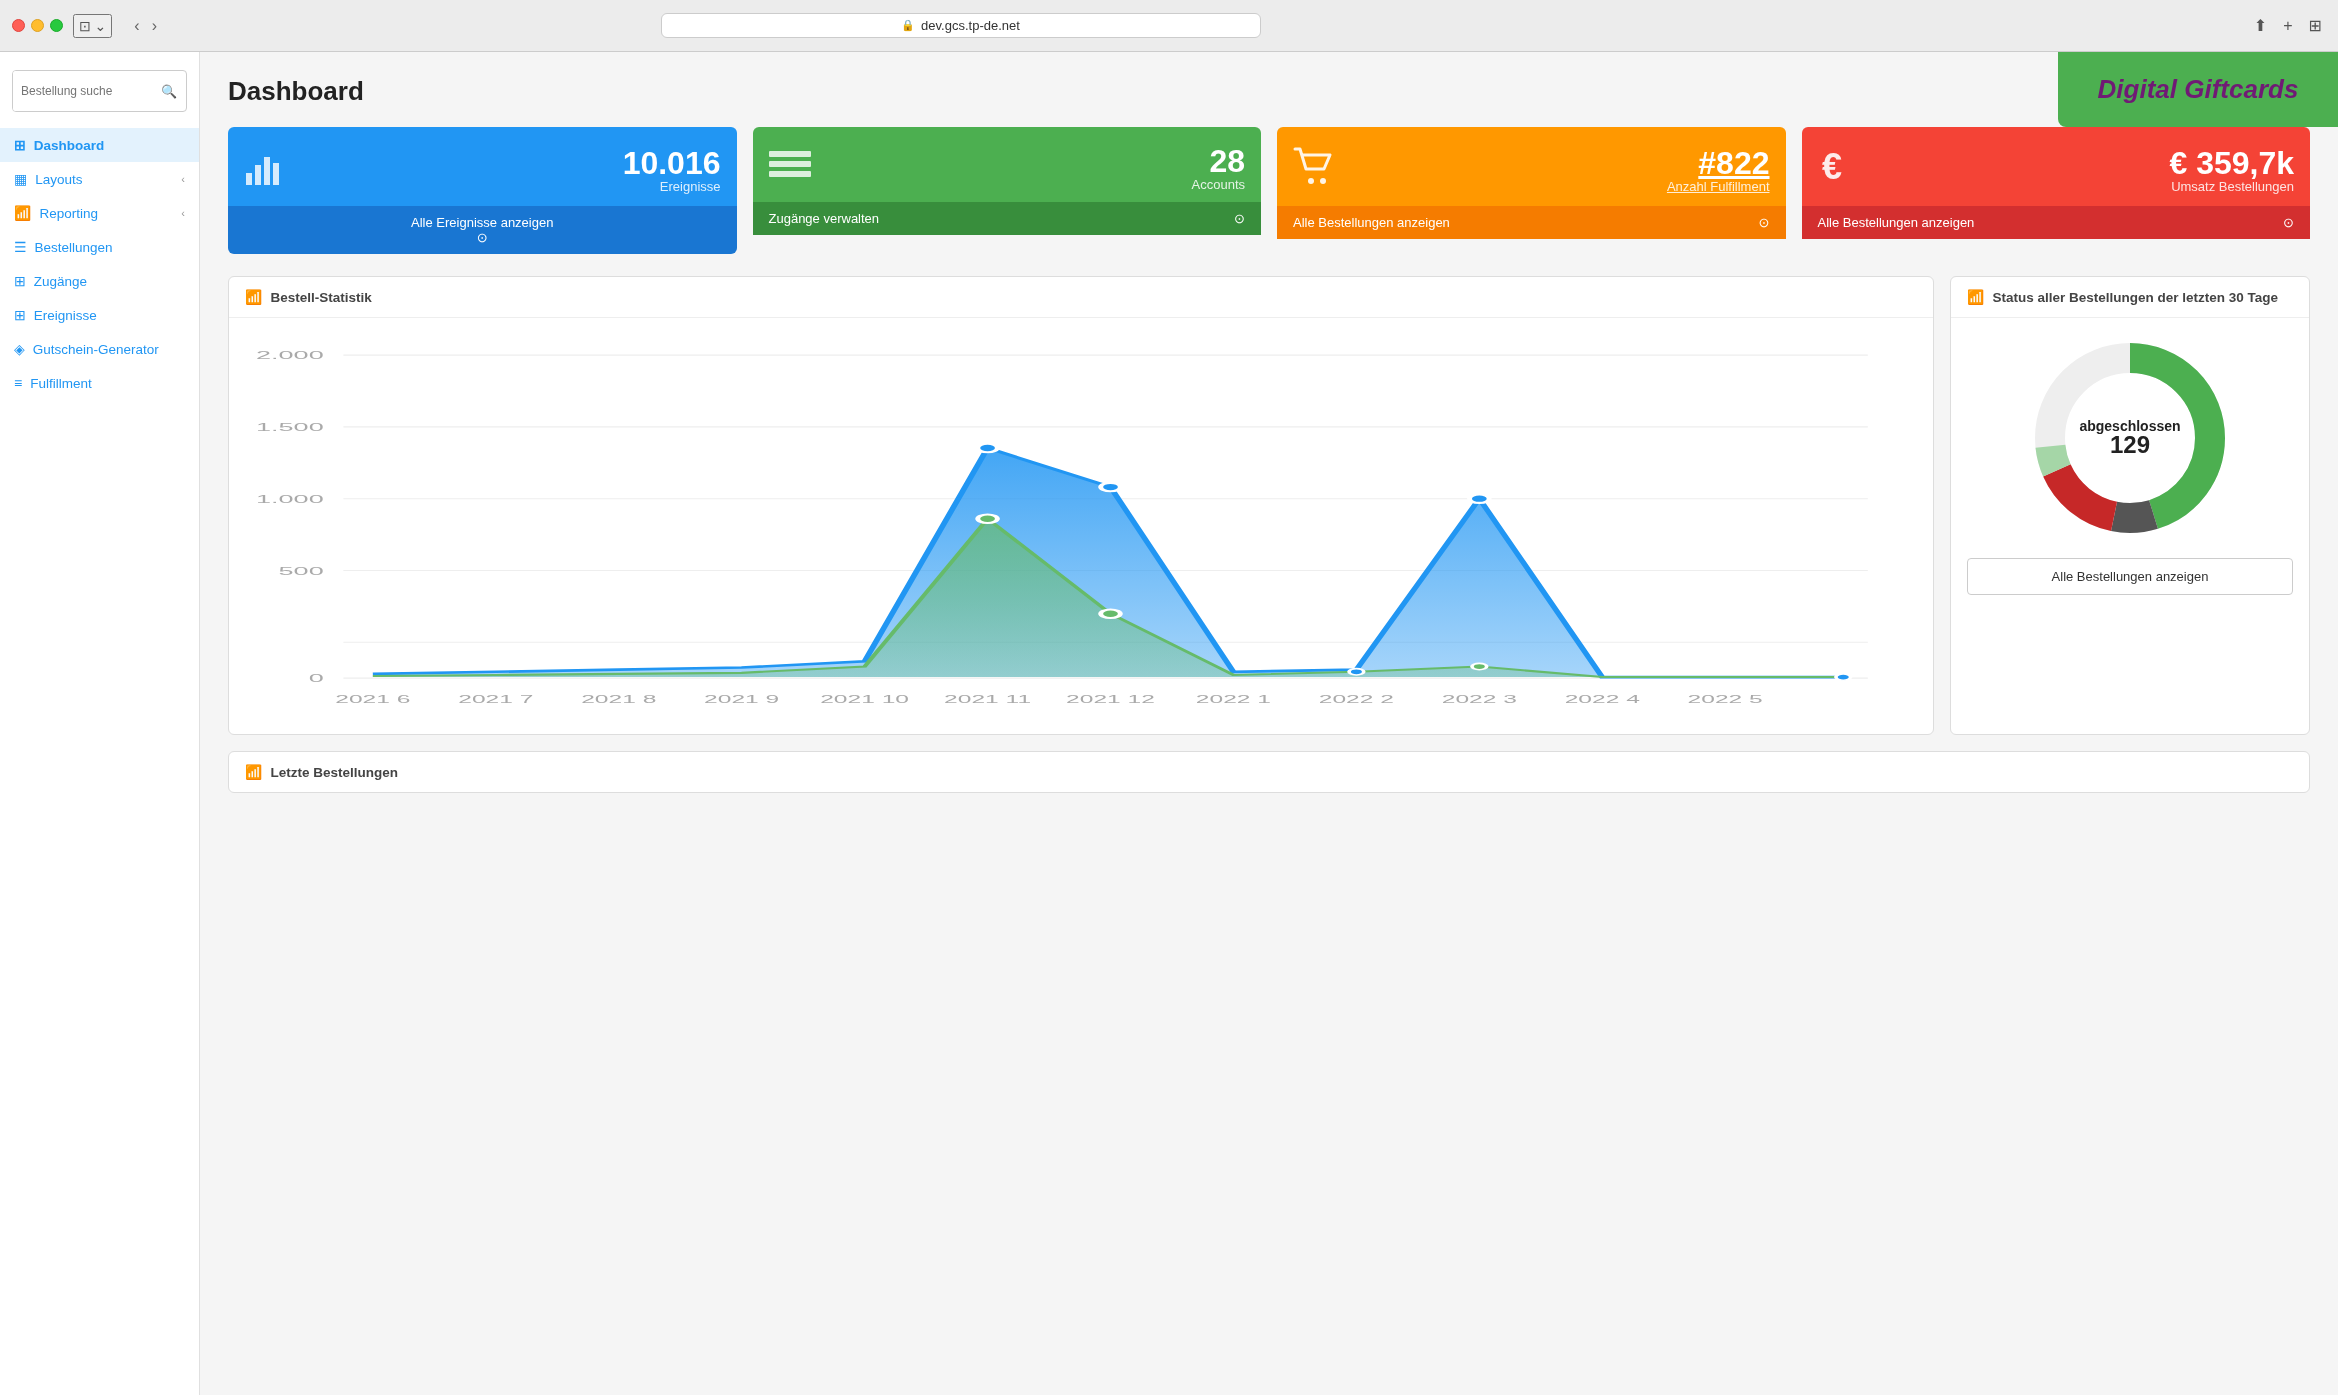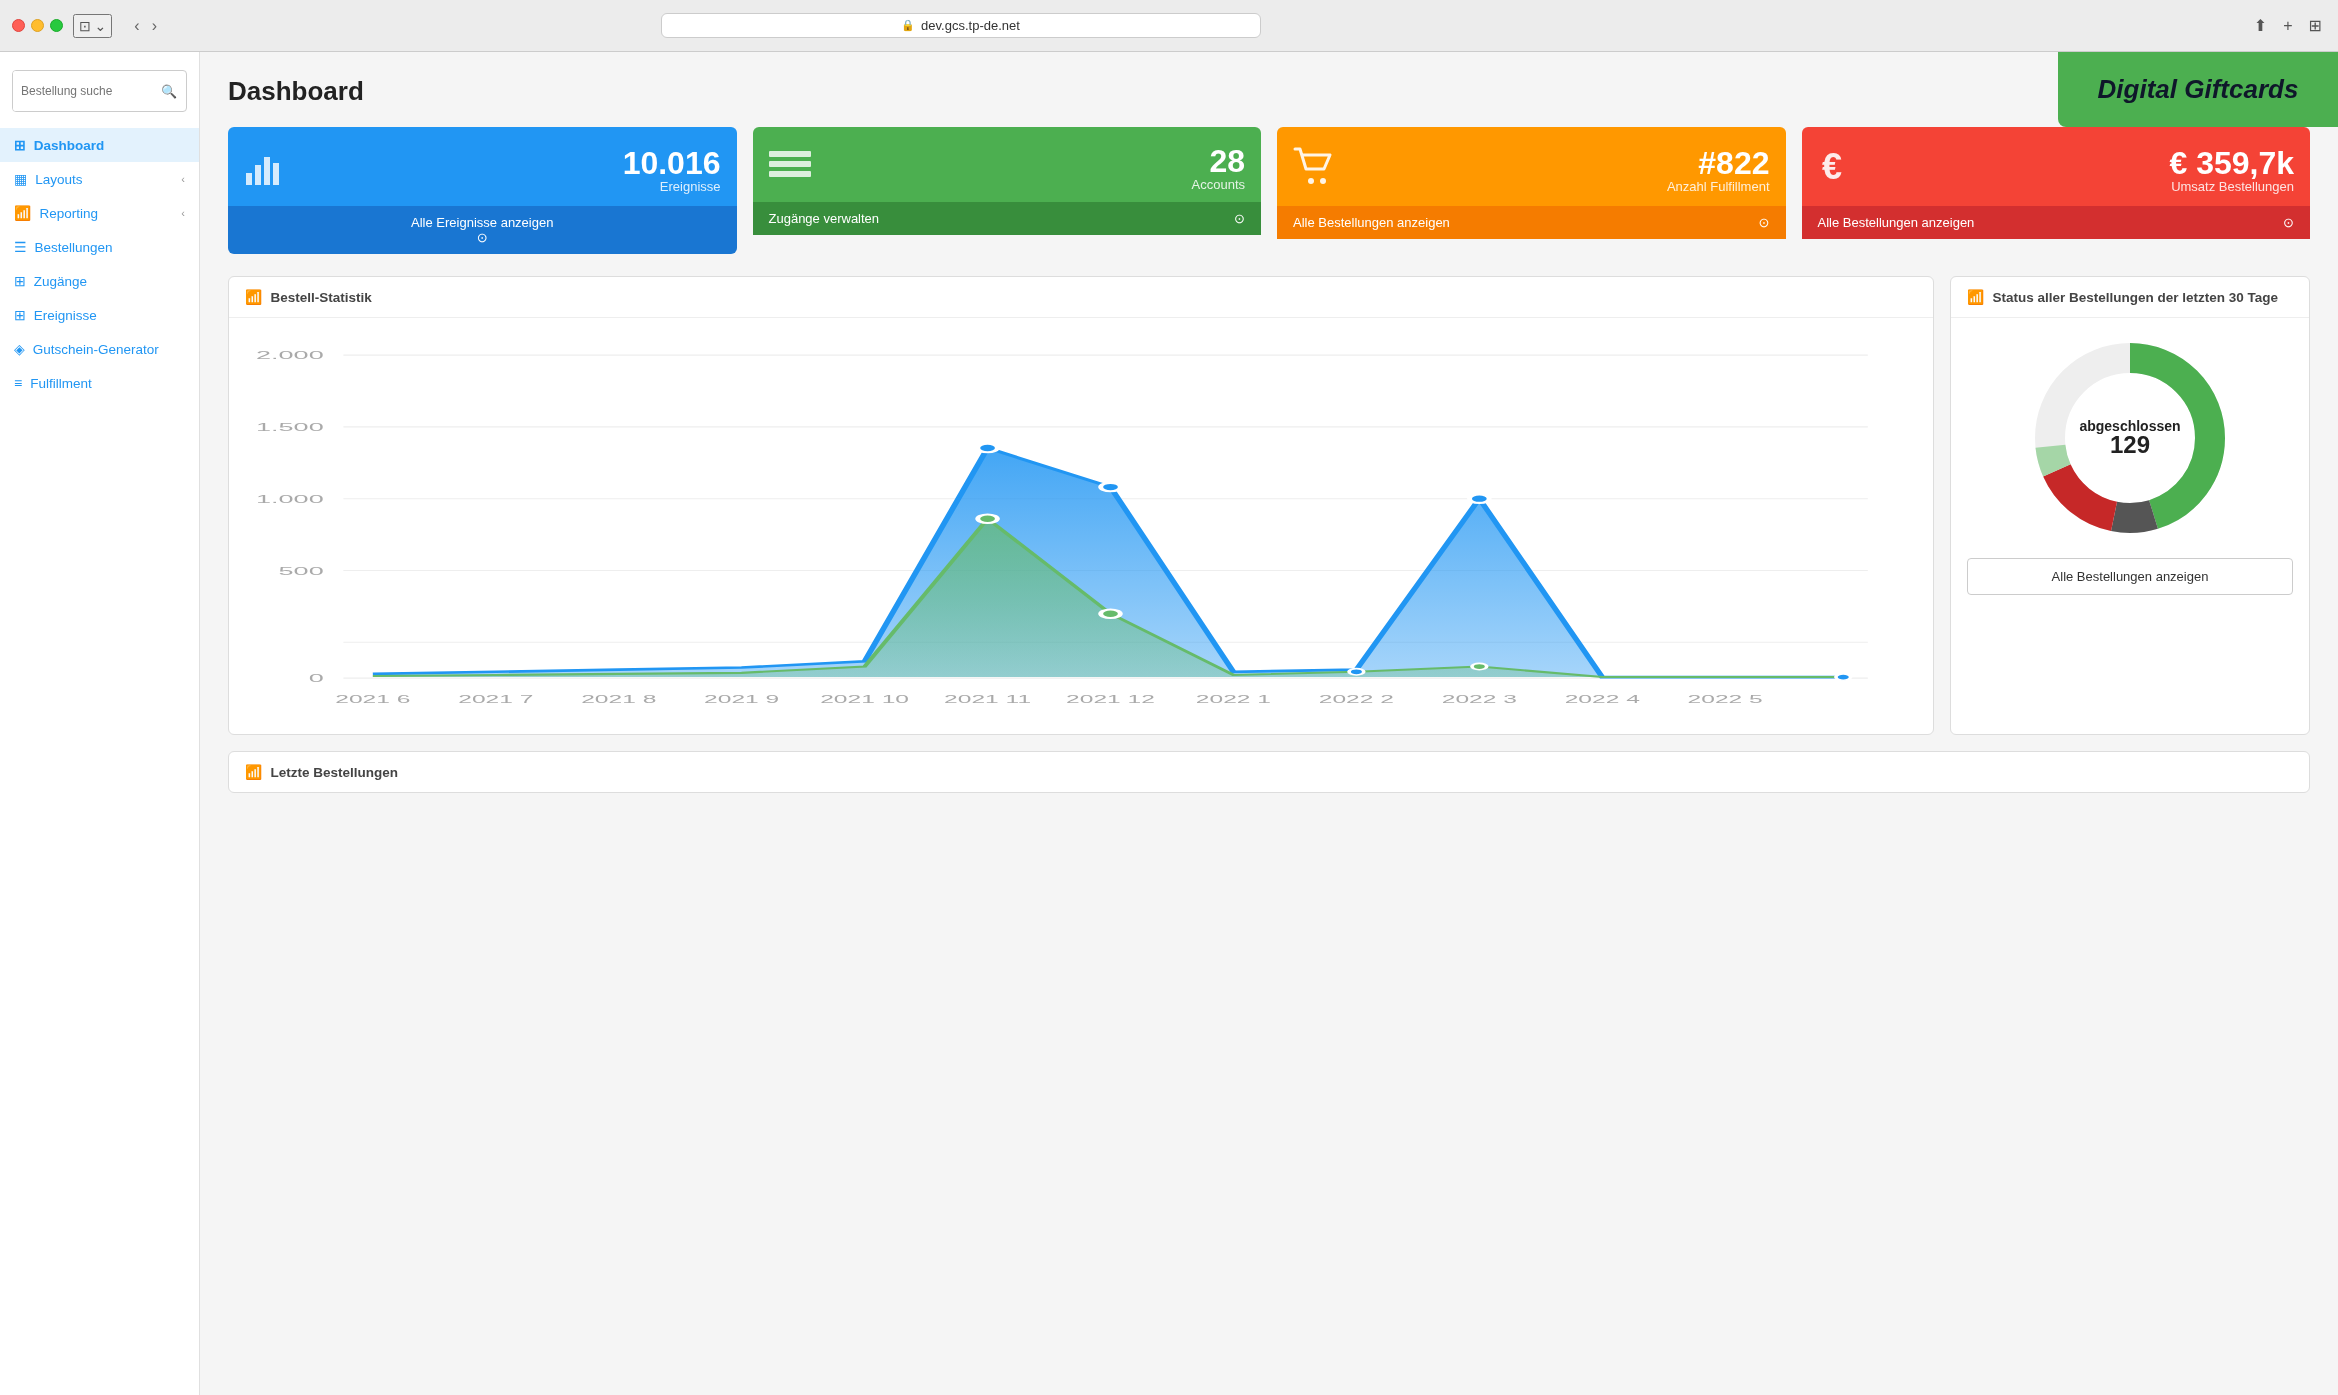--- a/index.html
+++ b/index.html
@@ -136,21 +136,21 @@
     }
     .stat-card-bottom {
       display: flex; align-items: center; justify-content: space-between;
       padding: 9px 16px;
       font-size: 13px; cursor: pointer;
     }
     .stat-card.blue .stat-card-top { background: #2196f3; }
     .stat-card.blue .stat-card-bottom { background: #1976d2; flex-direction: column; }
     .stat-card.green .stat-card-top { background: #4caf50; }
     .stat-card.green .stat-card-bottom { background: #388e3c; }
-    .stat-card.orange .stat-card-top { background: #ff9800; }
+    .stat-card.orange .stat-card-top { background: #ff9800; text-decoration: underline; }
     .stat-card.orange .stat-card-bottom { background: #f57c00; }
     .stat-card.red .stat-card-top { background: #f44336; }
     .stat-card.red .stat-card-bottom { background: #d32f2f; }
 
     
     .charts-row {
       display: grid;
       grid-template-columns: 1fr 360px;
       gap: 16px;
       margin-bottom: 16px;
@@ -198,21 +198,21 @@
       display: flex; align-items: center;
       padding: 12px 16px;
       font-size: 13.5px; font-weight: 600; color: #444;
     }
 
     
     .giftcard-overlay {
       position: absolute;
       top: 0; right: 0;
       background: #4caf50;
-      color: #0f172a;
+      color: #701a75;
       font-size: 26px; font-weight: 900;
       padding: 22px 32px;
       border-radius: 0 0 0 8px;
       font-style: italic;
       z-index: 100;
       min-width: 280px;
       text-align: center;
     }
   </style>
 </head>

